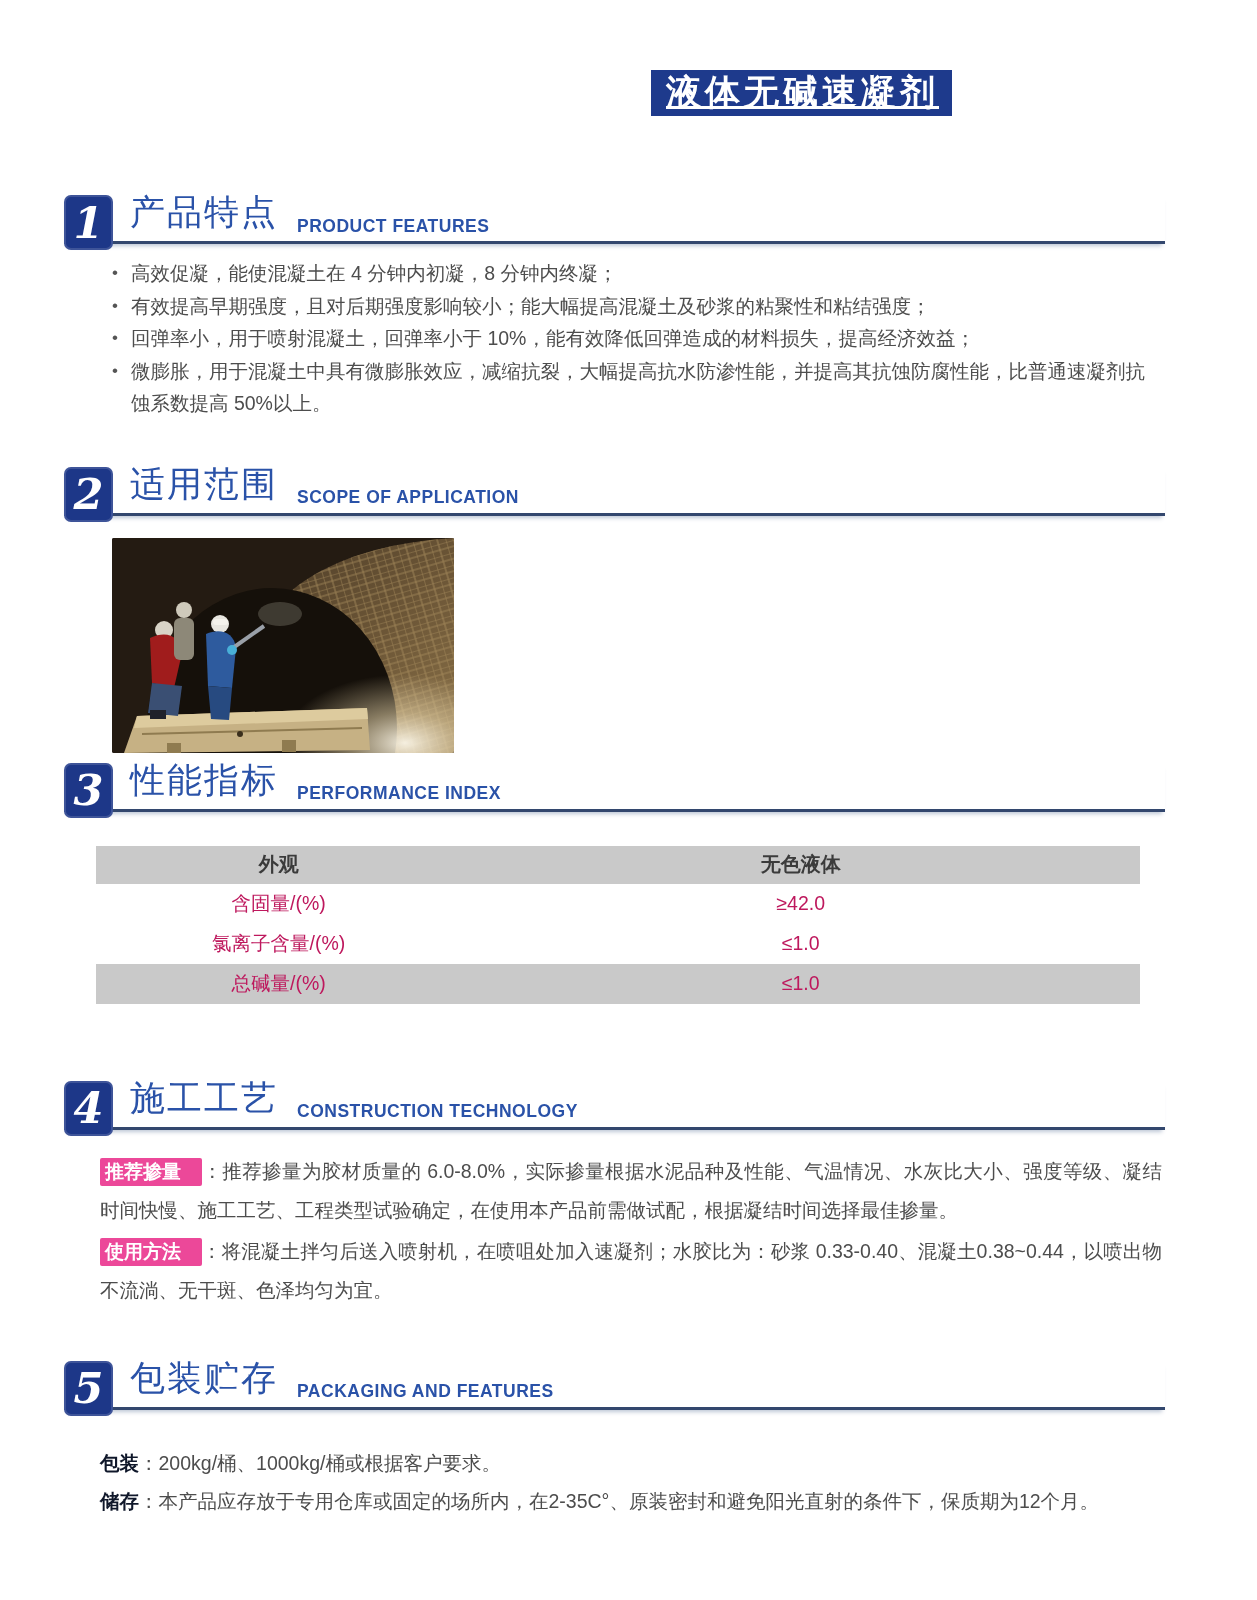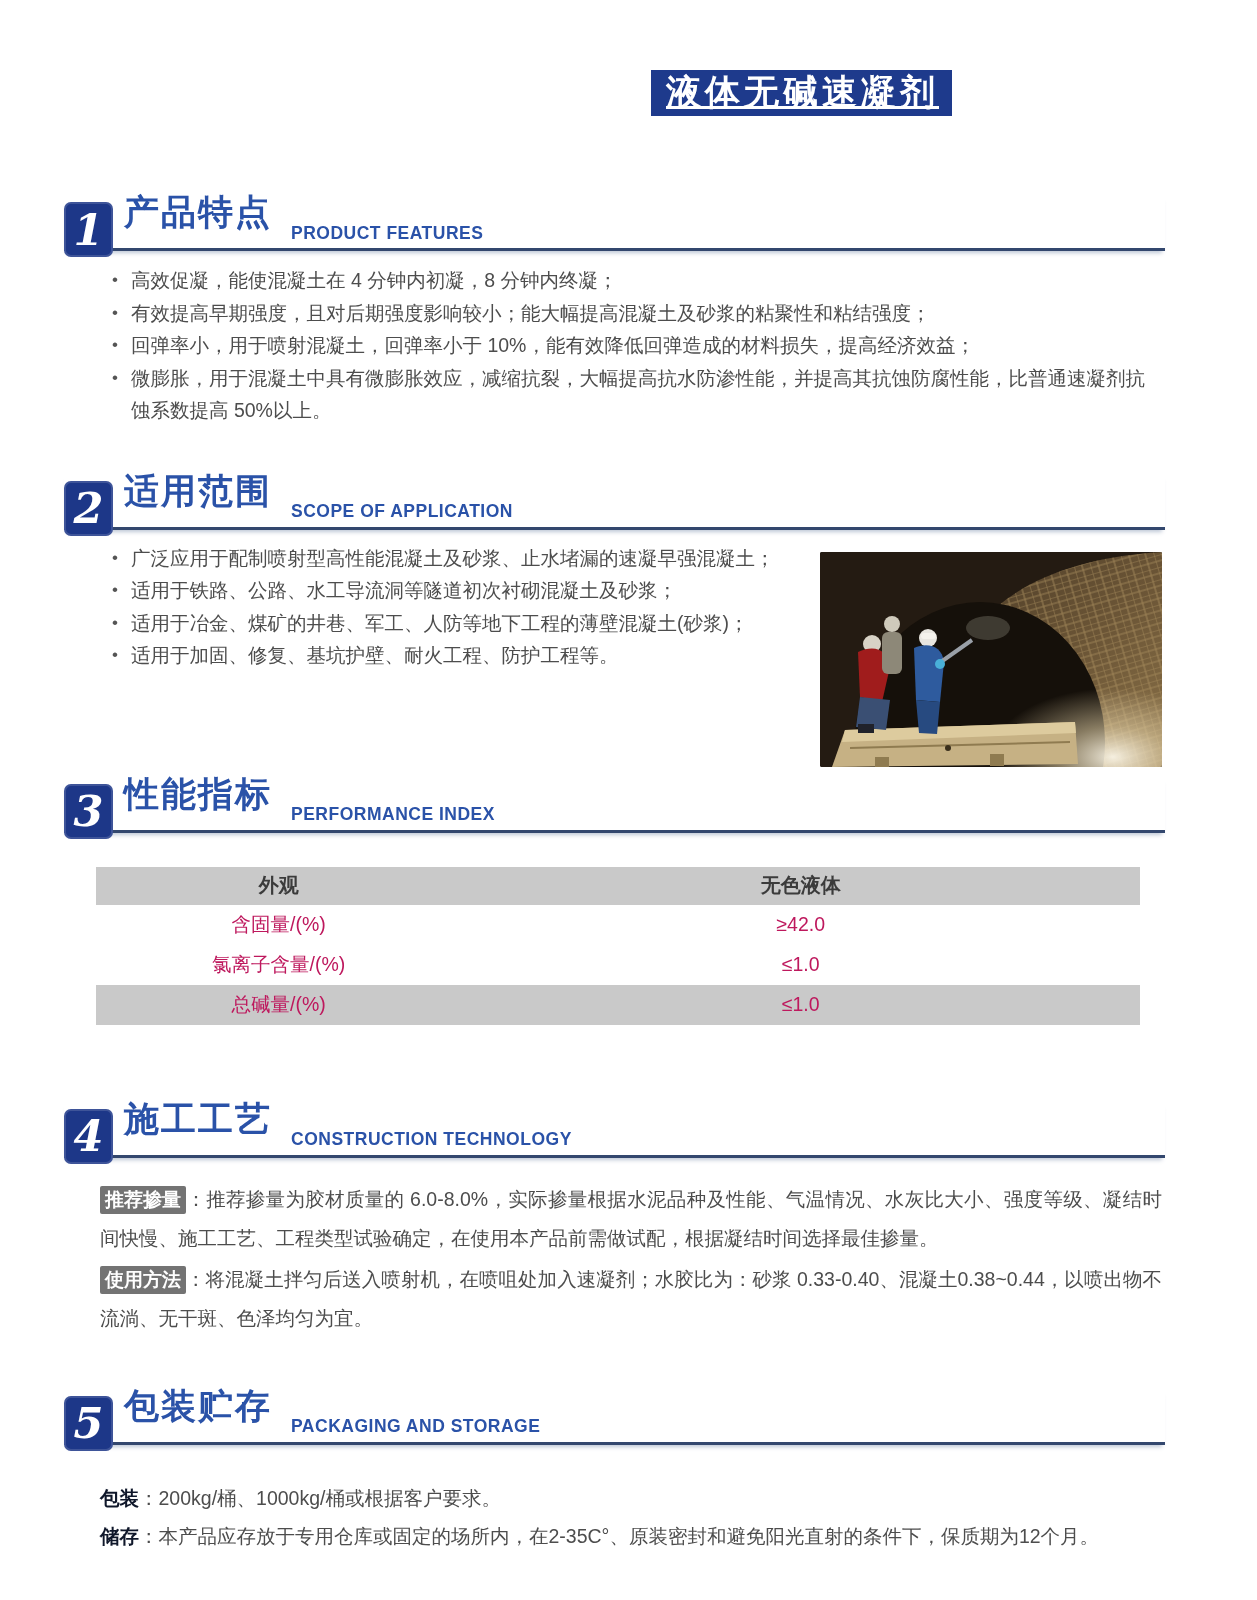--- a/index.html
+++ b/index.html
@@ -27,22 +27,22 @@
   }
   .num-badge {
     width:49px; height:55px; background:#1d3788; border-radius:7px;
     color:#ffffff; font-family:"DejaVu Serif","Liberation Serif",serif;
     font-style:italic; font-weight:bold; font-size:43px;
     display:flex; align-items:center; justify-content:center;
     margin-bottom:-9px; flex:0 0 auto;
     box-shadow:inset 0 0 0 2px rgba(255,255,255,0.15);
   }
   .sec-title-zh {
-    color:#2a52a8; font-weight:bold; font-size:35px; letter-spacing:2px;
-    margin-left:11px; padding-bottom:19px; line-height:1;
+    color:#2a52a8; font-weight:normal; font-size:35px; letter-spacing:2px;
+    margin-left:17px; padding-bottom:12px; line-height:1;
   }
   .sec-title-en {
     color:#2a52a8; font-weight:bold; font-size:17.5px; letter-spacing:0.5px;
     margin-left:19px; padding-bottom:6px; line-height:1;
   }
 
   
   ul.bullets { list-style:none; margin:13px 95px 0 112px; }
   ul.bullets li {
     position:relative; padding-left:19px;
@@ -75,23 +75,23 @@
   table.spec col.c2 { width:65%; }
   table.spec tr.gray td { background:#c9c9c9; }
   table.spec tr.head td { font-weight:bold; color:#3b3b3b; font-size:20px;text-align:center; }
   table.spec { border-top:4px solid #ffffff; }
 
   
   .tech-block { margin:22px 95px 0 100px; }
   .tech-para { font-size:19.5px; line-height:39px; color:#4d4d4d; text-align:justify; }
   .tech-para + .tech-para { margin-top:2px; }
   .inline-badge {
-    display:inline-block; background:#737373; color:#ffffff;
+    display:inline-block; background:#ec4899; color:#ffffff;
     font-size:19px; font-weight:bold; line-height:27px;
-    padding:0 5px 1px 5px; border-radius:2px; vertical-align:baseline;
+    padding:0 21px 1px 5px; border-radius:2px; vertical-align:baseline;
   }
 
   
   .pack-block { margin:34px 95px 0 100px; }
   .pack-line { font-size:19.5px; line-height:38px; color:#4d4d4d; }
   .pack-label { font-weight:bold; color:#0f172a; }
 
   
   .gap-s1 { margin-top:78px; }
   .gap-s2 { margin-top:46px; }
@@ -117,26 +117,20 @@
   <li>回弹率小，用于喷射混凝土，回弹率小于 10%，能有效降低回弹造成的材料损失，提高经济效益；</li>
   <li>微膨胀，用于混凝土中具有微膨胀效应，减缩抗裂，大幅提高抗水防渗性能，并提高其抗蚀防腐性能，比普通速凝剂抗蚀系数提高 50%以上。</li>
 </ul>
 
 <div class="sec-head gap-s2">
   <div class="num-badge">2</div>
   <div class="sec-title-zh">适用范围</div>
   <div class="sec-title-en">SCOPE OF APPLICATION</div>
 </div>
 <div class="two-col">
-  <ul class="bullets">
-    <li>广泛应用于配制喷射型高性能混凝土及砂浆、止水堵漏的速凝早强混凝土；</li>
-    <li>适用于铁路、公路、水工导流洞等隧道初次衬砌混凝土及砂浆；</li>
-    <li>适用于冶金、煤矿的井巷、军工、人防等地下工程的薄壁混凝土(砂浆)；</li>
-    <li>适用于加固、修复、基坑护壁、耐火工程、防护工程等。</li>
-  </ul>
   <div class="tunnel-photo">
     <svg viewBox="0 0 342 215" preserveAspectRatio="none">
       <defs>
         <radialGradient id="glow" cx="78%" cy="92%" r="55%">
           <stop offset="0%" stop-color="#fbf6e8" stop-opacity="0.95"></stop>
           <stop offset="45%" stop-color="#e4d2a8" stop-opacity="0.55"></stop>
           <stop offset="100%" stop-color="#e4d2a8" stop-opacity="0"></stop>
         </radialGradient>
         <linearGradient id="wall" x1="0" y1="0" x2="1" y2="1">
           <stop offset="0%" stop-color="#4a3a26"></stop>
@@ -226,18 +220,18 @@
   <div class="sec-title-en">CONSTRUCTION TECHNOLOGY</div>
 </div>
 <div class="tech-block">
   <p class="tech-para"><span class="inline-badge">推荐掺量</span><span>：推荐掺量为胶材质量的 6.0-8.0%，实际掺量根据水泥品种及性能、气温情况、水灰比大小、强度等级、凝结时间快慢、施工工艺、工程类型试验确定，在使用本产品前需做试配，根据凝结时间选择最佳掺量。</span></p>
   <p class="tech-para"><span class="inline-badge">使用方法</span><span>：将混凝土拌匀后送入喷射机，在喷咀处加入速凝剂；水胶比为：砂浆 0.33-0.40、混凝土0.38~0.44，以喷出物不流淌、无干斑、色泽均匀为宜。</span></p>
 </div>
 
 <div class="sec-head gap-s5">
   <div class="num-badge">5</div>
   <div class="sec-title-zh">包装贮存</div>
-  <div class="sec-title-en">PACKAGING AND STORAGE</div>
+  <div class="sec-title-en">PACKAGING AND FEATURES</div>
 </div>
 <div class="pack-block">
   <p class="pack-line"><span class="pack-label">包装</span><span>：200kg/桶、1000kg/桶或根据客户要求。</span></p>
   <p class="pack-line"><span class="pack-label">储存</span><span>：本产品应存放于专用仓库或固定的场所内，在2-35C°、原装密封和避免阳光直射的条件下，保质期为12个月。</span></p>
 </div>
 
 </body></html>

